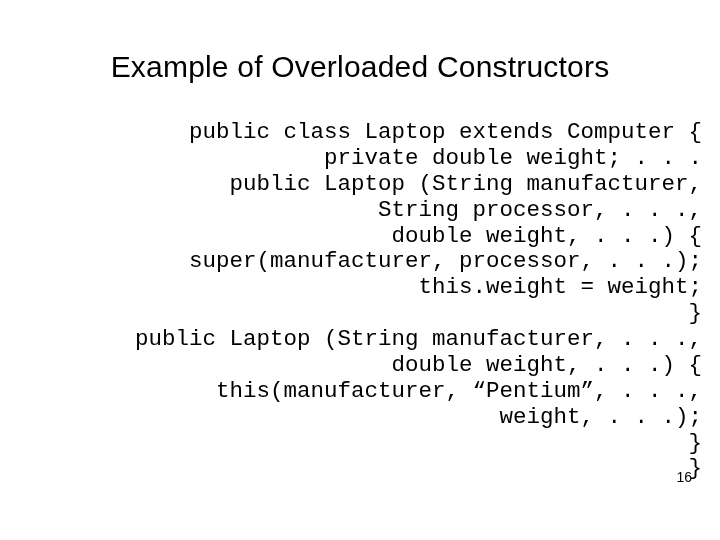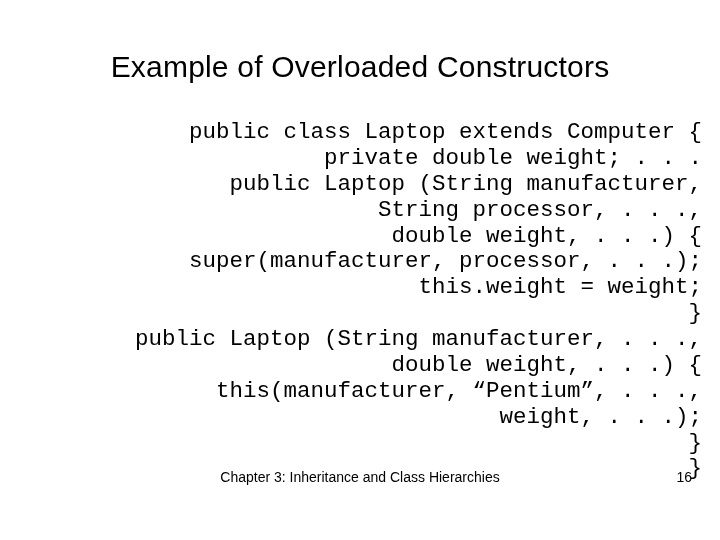--- a/index.html
+++ b/index.html
@@ -66,15 +66,14 @@
                  double weight, . . .) {
     super(manufacturer, processor, . . .);
     this.weight = weight;
   }
   public Laptop (String manufacturer, . . .,
                  double weight, . . .) {
     this(manufacturer, “Pentium”, . . .,
          weight, . . .);
   }
 }</div>
-  <div class="footer-center">Chapter 3: Inheritance and Class Hierarchies</div>
   <div class="footer-right">16</div>
 </div>
 
 </body></html>

